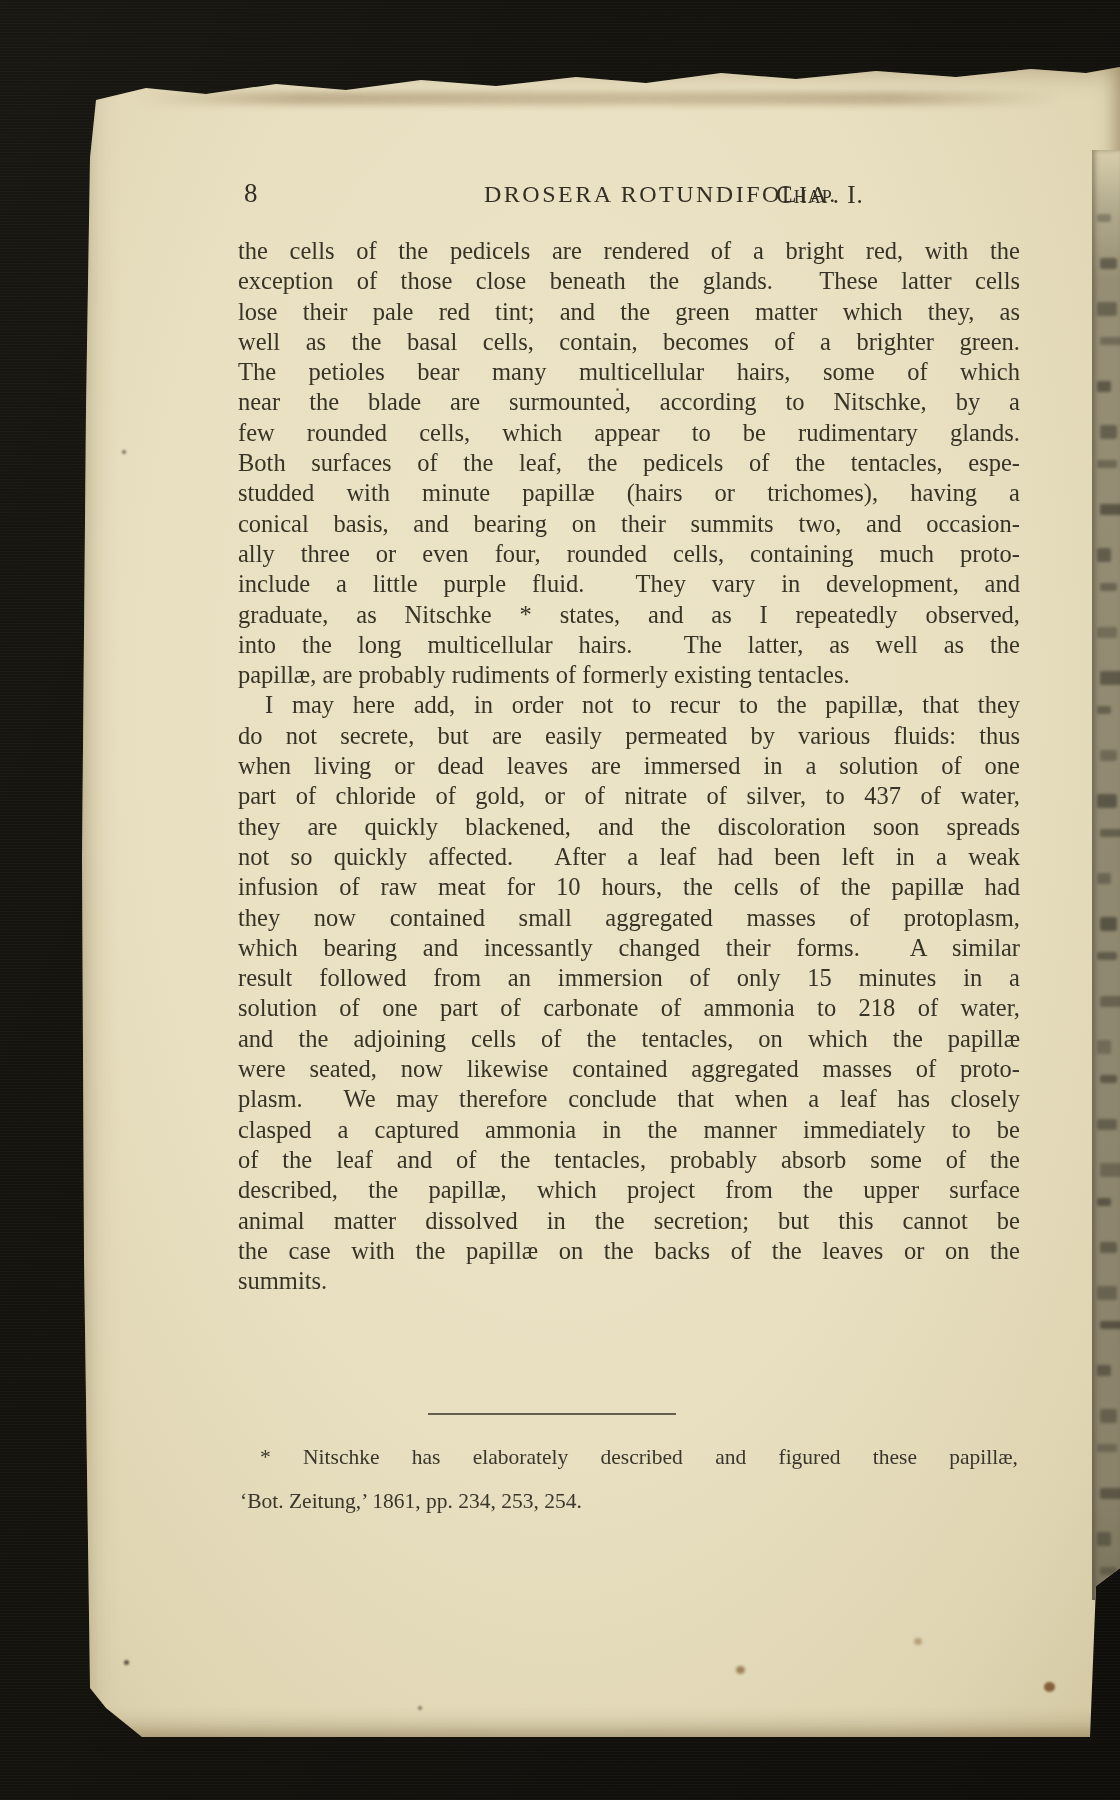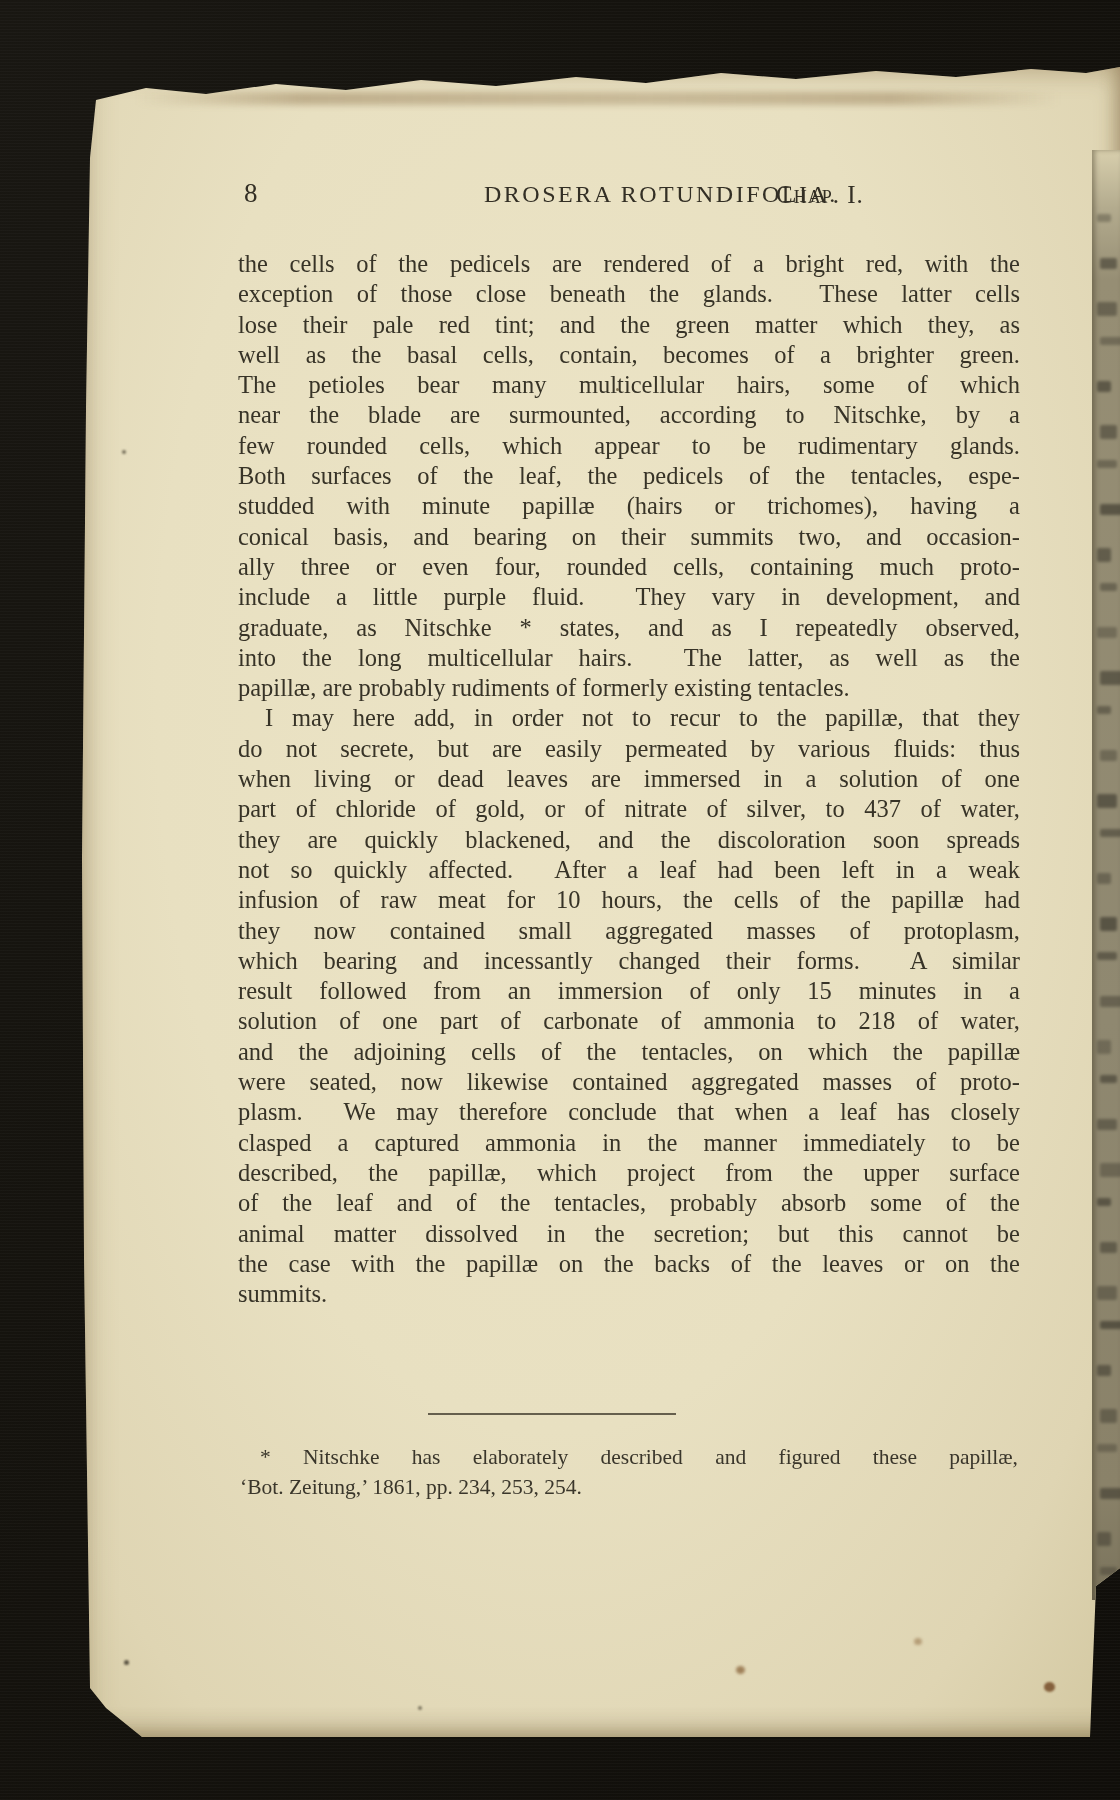--- a/index.html
+++ b/index.html
@@ -49,40 +49,40 @@
     position:absolute;left:408px;top:123px;
     font-size:24px;letter-spacing:2.5px;color:#332f25;white-space:nowrap;
   }
   .chapter{
     position:absolute;left:700px;top:123px;width:252px;text-align:left;
     font-size:25px;font-variant:small-caps;letter-spacing:1px;color:#332f25;white-space:nowrap;
   }
   
   .body-text{
     position:absolute;left:162px;top:178px;width:782px;
-    font-size:24.5px;line-height:30.3px;color:#373327;margin-top:13px;
+    font-size:24.5px;line-height:30.3px;color:#373327;
   }
   .body-text .line{
     text-align:justify;text-align-last:justify;
     white-space:pre-wrap;
     text-rendering:optimizeLegibility;
   }
   .body-text .line.last{text-align-last:left;}
   .body-text .line.indent{padding-left:27px;}
   
   .footnote-rule{
     position:absolute;left:352px;top:1355px;width:248px;height:2px;
     background:#4d4838;opacity:.85;
   }
   .footnote{
     position:absolute;left:164px;top:1384px;width:778px;
     font-size:21.5px;line-height:30px;color:#3a362b;
   }
   .footnote .line{text-align:justify;text-align-last:justify;white-space:pre-wrap;}
-  .footnote .line.last{text-align-last:left;}
+  .footnote .line.last{text-align-last:left;margin-top:14px;}
   .footnote .line.indent{padding-left:20px;}
   
   .fore-edge{
     position:absolute;left:1016px;top:92px;width:28px;height:1450px;
     background:linear-gradient(180deg,
       #d8cfad 0%, #b3ab8e 4%, #968e74 9%, #8f8870 60%, #8a8269 92%, #7a735c 100%);
     box-shadow:inset 3px 0 5px rgba(70,62,42,.45);
   }
   .ghost-mark{
     position:absolute;border-radius:2px;background:#37342a;filter:blur(1.6px);
@@ -134,22 +134,22 @@
         <div class="line">not so quickly affected.  After a leaf had been left in a weak</div>
         <div class="line">infusion of raw meat for 10 hours, the cells of the papillæ had</div>
         <div class="line">they now contained small aggregated masses of protoplasm,</div>
         <div class="line">which bearing and incessantly changed their forms.  A similar</div>
         <div class="line">result followed from an immersion of only 15 minutes in a</div>
         <div class="line">solution of one part of carbonate of ammonia to 218 of water,</div>
         <div class="line">and the adjoining cells of the tentacles, on which the papillæ</div>
         <div class="line">were seated, now likewise contained aggregated masses of proto-</div>
         <div class="line">plasm.  We may therefore conclude that when a leaf has closely</div>
         <div class="line">clasped a captured ammonia in the manner immediately to be</div>
+        <div class="line">of the leaf and of the tentacles, probably absorb some of the</div>
         <div class="line">described, the papillæ, which project from the upper surface</div>
-        <div class="line">of the leaf and of the tentacles, probably absorb some of the</div>
         <div class="line">animal matter dissolved in the secretion; but this cannot be</div>
         <div class="line">the case with the papillæ on the backs of the leaves or on the</div>
         <div class="line last">summits.</div>
       </div>
 
     <div class="footnote-rule"></div>
     <div class="footnote" id="footnote">
         <div class="line indent">* Nitschke has elaborately described and figured these papillæ,</div>
         <div class="line last">‘Bot. Zeitung,’ 1861, pp. 234, 253, 254.</div>
       </div>

